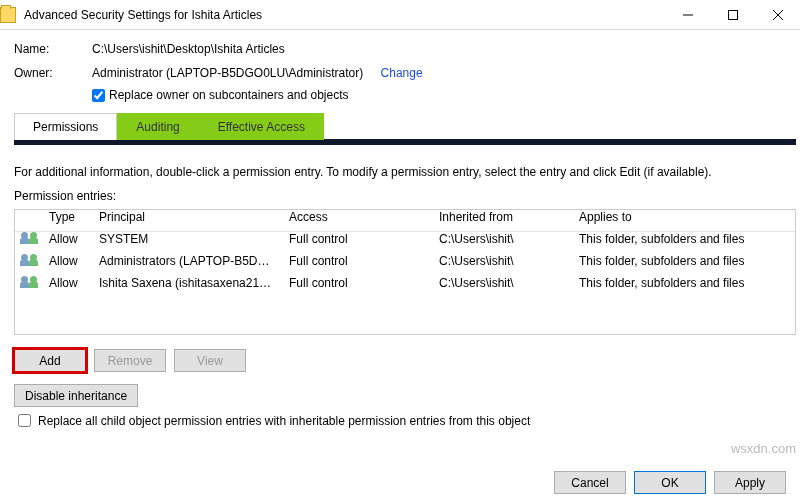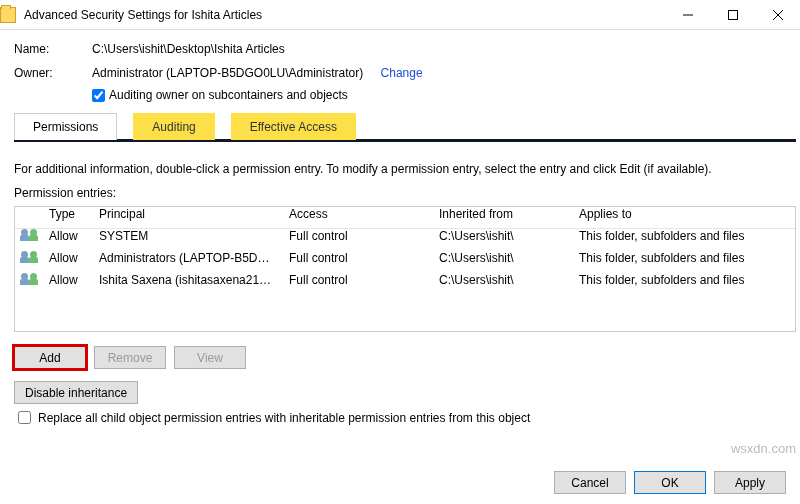--- a/index.html
+++ b/index.html
@@ -8,22 +8,22 @@
   .titlebar .icon { width: 16px; height: 16px; background: #ffd966; border: 1px solid #c9a227; margin-right: 8px; position: relative; }
   .titlebar .icon::before { content: ""; position: absolute; top: -3px; left: 0; width: 8px; height: 3px; background: #ffd966; border: 1px solid #c9a227; border-bottom: none; }
   .titlebar .title { flex: 1; }
   .win-btn { width: 45px; height: 30px; display: flex; align-items: center; justify-content: center; }
   .content { padding: 12px 4px 0 14px; }
   .row { display: flex; align-items: flex-start; margin-bottom: 10px; }
   .lbl { width: 78px; }
   .link { color: #1d4ed8; cursor: pointer; margin-left: 14px; }
   .chk { display: flex; align-items: center; gap: 4px; }
   .chk input { margin: 0; }
-  .tabs { display: flex; border-bottom: 3px solid #0f172a; margin-top: 8px; gap: 16px; }
-  .tab { padding: 6px 18px; border: 1px solid transparent; border-bottom: none; position: relative; top: 1px; background: #fde047; cursor: pointer; }
+  .tabs { display: flex; border-bottom: 6px solid #0f172a; margin-top: 8px; }
+  .tab { padding: 6px 18px; border: 1px solid transparent; border-bottom: none; position: relative; top: 1px; background: #84cc16; cursor: pointer; }
   .tab.active { border-color: #ccc; background: #fff; }
   .tab:not(.active) { color: #333; }
   .info { margin: 20px 0 10px 0; }
   .sub { margin-bottom: 6px; }
   .table { border: 1px solid #ccc; width: 100%; }
   .thead, .trow { display: flex; align-items: flex-start; height: 22px; }
   .thead { background: #fff; border-bottom: 1px solid #e5e5e5; }
   .thead > div { padding: 0 6px; border-right: 1px solid transparent; }
   .trow > div { padding: 0 6px; white-space: nowrap; overflow: hidden; text-overflow: ellipsis; }
   .c-icon { width: 28px; flex: none; display:flex; align-items:center; justify-content:center; }
@@ -80,21 +80,21 @@
     <div>C:\Users\ishit\Desktop\Ishita Articles</div>
   </div>
 
   <div class="row">
     <div class="lbl">Owner:</div>
     <div>
       <span>Administrator (LAPTOP-B5DGO0LU\Administrator)</span>
       <span class="link">Change</span>
       <div class="chk" style="margin-top:8px;">
         <input type="checkbox" checked="" style="">
-        <span>Auditing owner on subcontainers and objects</span>
+        <span>Replace owner on subcontainers and objects</span>
       </div>
     </div>
   </div>
 
   <div class="tabs">
     <div class="tab active">Permissions</div>
     <div class="tab">Auditing</div>
     <div class="tab">Effective Access</div>
   </div>
 

